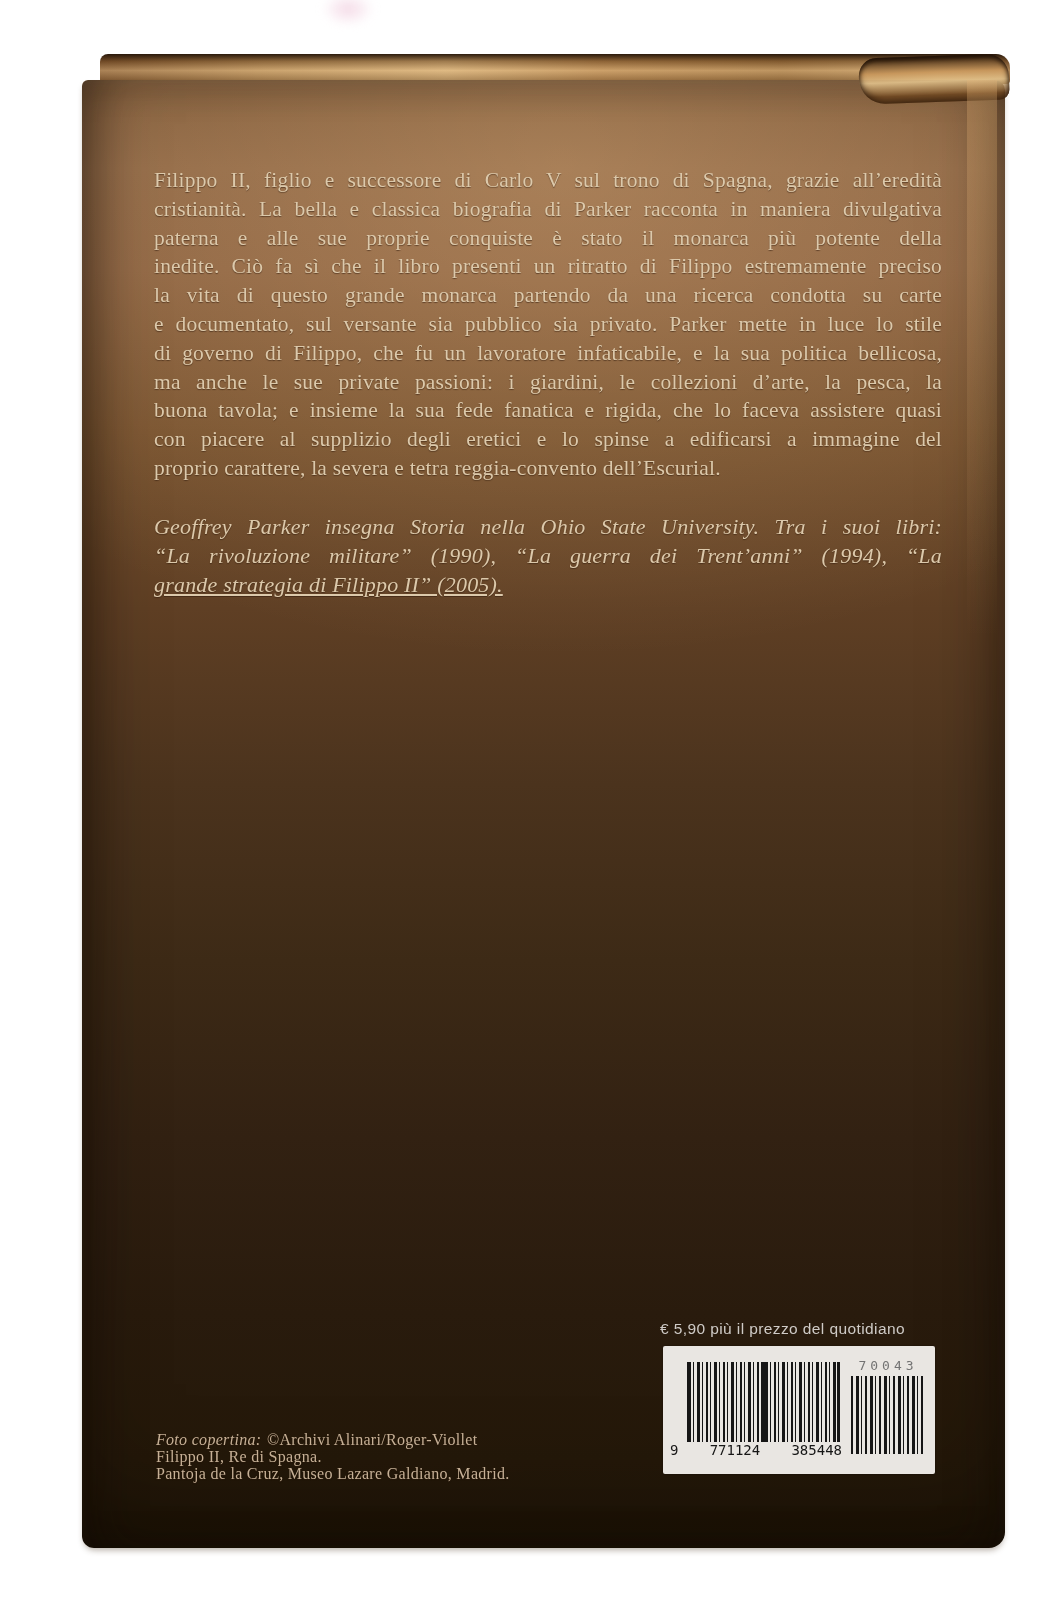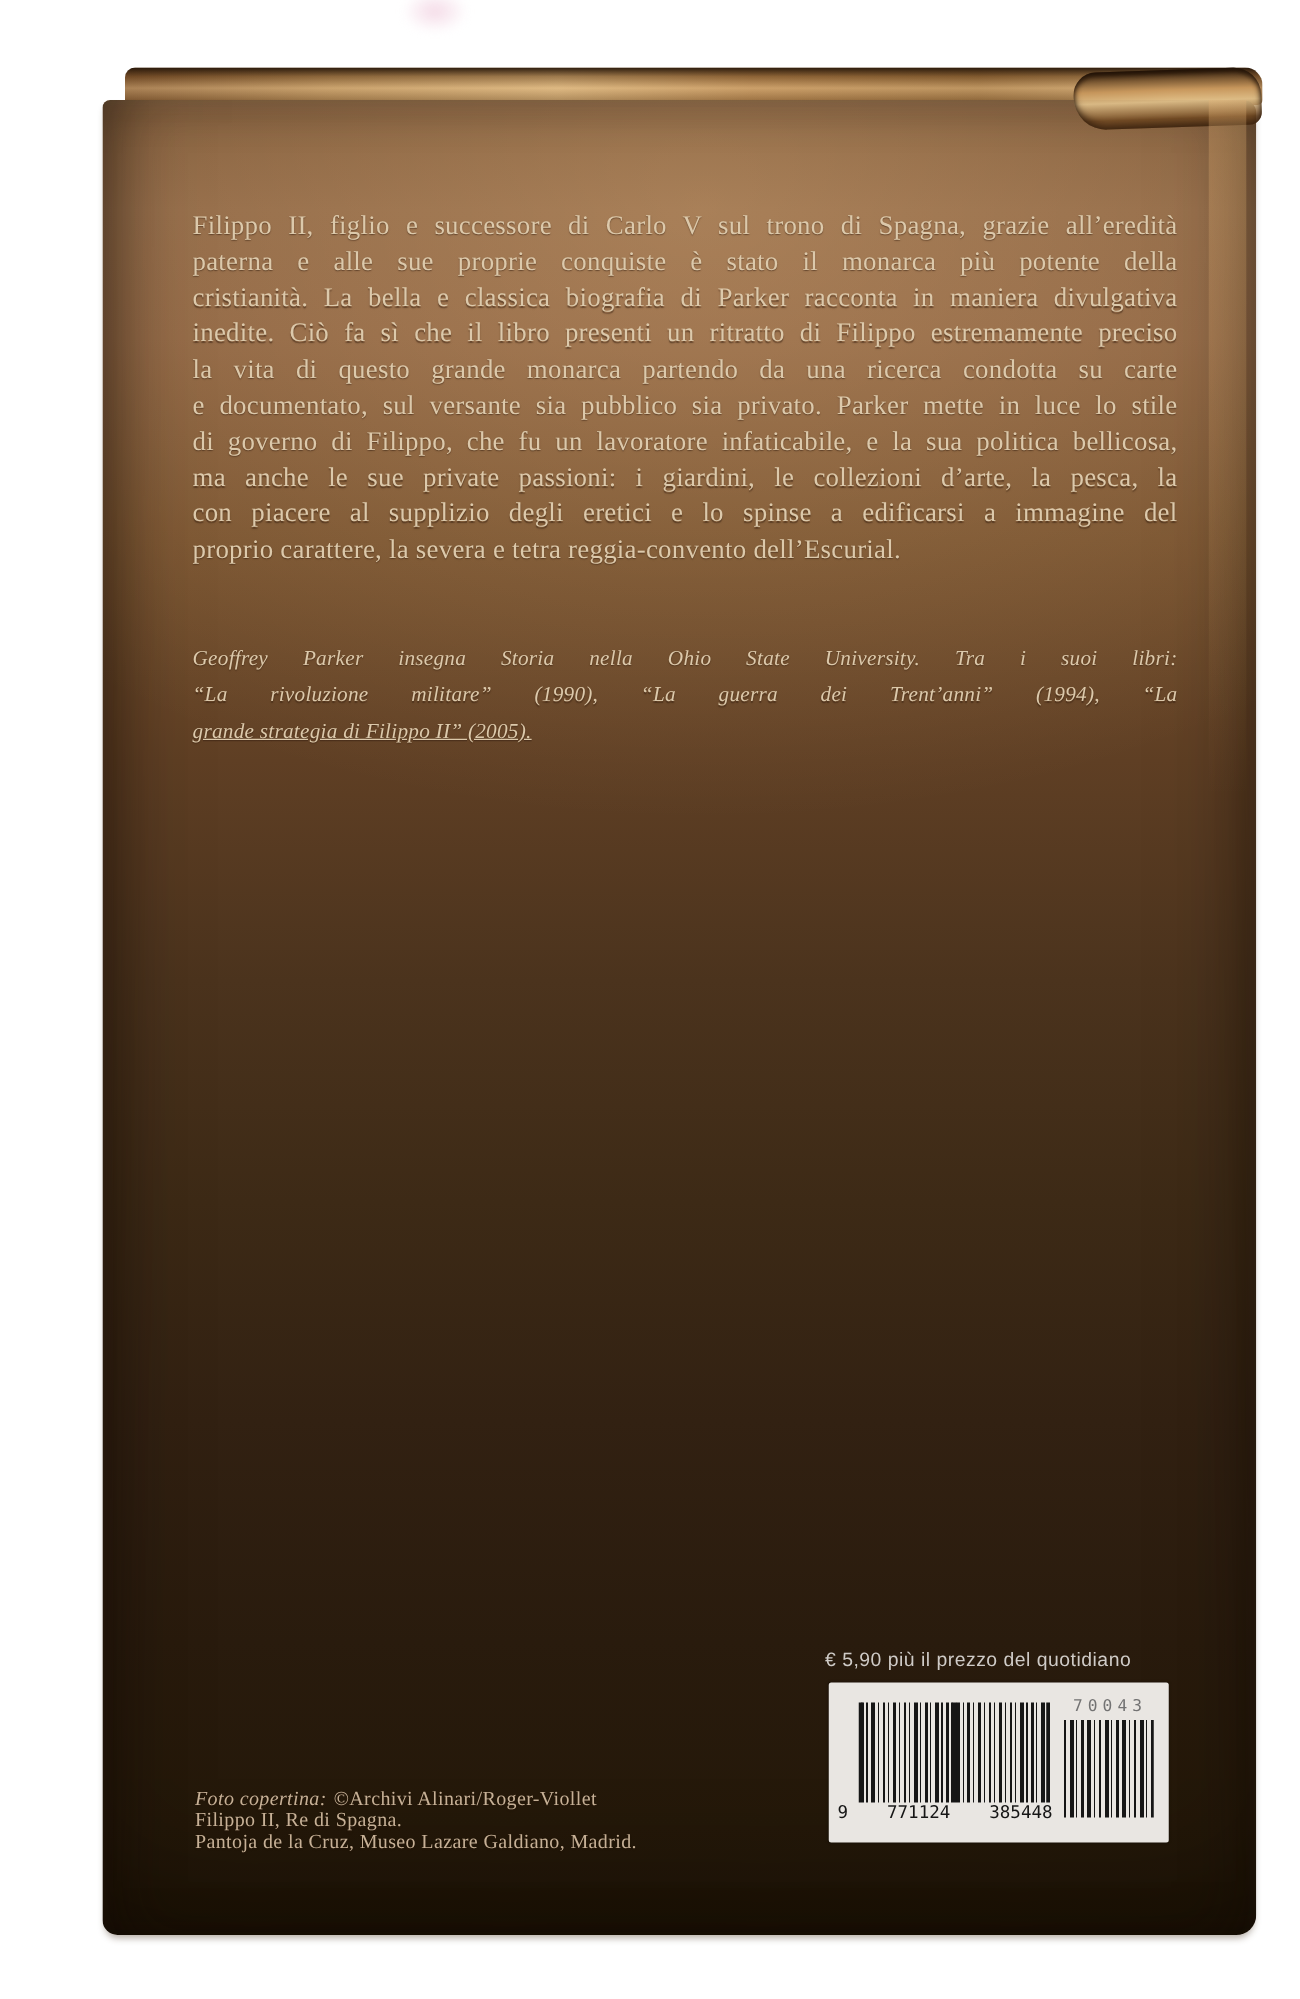--- a/index.html
+++ b/index.html
@@ -35,21 +35,21 @@
             background:linear-gradient(180deg, rgba(45,26,10,.9) 0%, rgba(200,150,90,.85) 35%, rgba(240,208,150,.8) 55%, rgba(120,78,36,.85) 85%);
             box-shadow:inset 0 -4px 6px rgba(40,22,8,.7), inset 0 3px 4px rgba(30,16,6,.8);}
   
   .blurb{position:absolute;left:72px;top:86px;width:788px;color:#dcc9ab;
          font-size:21.5px;line-height:28.8px;letter-spacing:.2px;
          text-shadow:0 1px 1px rgba(50,28,12,.55);}
   .blurb .ln{text-align:justify;text-align-last:justify;}
   .blurb .ln.align-left{text-align-last:left;}
   
   .bio{position:absolute;left:72px;top:433px;width:788px;color:#dcc9ab;font-style:italic;
-       font-size:17px;line-height:28.8px;letter-spacing:.2px;
+       font-size:22px;line-height:28.8px;letter-spacing:.2px;
        text-shadow:0 1px 1px rgba(50,28,12,.55);}
   .bio .ln{text-align:justify;text-align-last:justify;}
   .bio .ln.align-left{text-align-last:left;text-decoration:underline;}
   
   .price{position:absolute;left:578px;top:1240px;width:276px;text-align:left;
          font-family:"Liberation Sans", sans-serif;font-size:15.5px;letter-spacing:.4px;
          color:#cfcbc7;}
   
   .barcode-box{position:absolute;left:581px;top:1266px;width:272px;height:128px;
          background:#e9e6e2;border-radius:2px;box-shadow:0 0 2px rgba(0,0,0,.4);}
@@ -78,27 +78,28 @@
 
   <div class="top-edge">
     <div class="page-line"></div>
   </div>
 
   <div class="jacket">
     <div class="rolled-corner"></div>
 
     <div class="blurb">
       <div class="ln">Filippo II, figlio e successore di Carlo V sul trono di Spagna, grazie all’eredità</div>
+      <div class="ln">cristianità. La bella e classica biografia di Parker racconta in maniera divulgativa</div>
       <div class="ln">paterna e alle sue proprie conquiste è stato il monarca più potente della</div>
-      <div class="ln">cristianità. La bella e classica biografia di Parker racconta in maniera divulgativa</div>
       <div class="ln">inedite. Ciò fa sì che il libro presenti un ritratto di Filippo estremamente preciso</div>
       <div class="ln">la vita di questo grande monarca partendo da una ricerca condotta su carte</div>
       <div class="ln">e documentato, sul versante sia pubblico sia privato. Parker mette in luce lo stile</div>
       <div class="ln">di governo di Filippo, che fu un lavoratore infaticabile, e la sua politica bellicosa,</div>
       <div class="ln">ma anche le sue private passioni: i giardini, le collezioni d’arte, la pesca, la</div>
+      <div class="ln">buona tavola; e insieme la sua fede fanatica e rigida, che lo faceva assistere quasi</div>
       <div class="ln">con piacere al supplizio degli eretici e lo spinse a edificarsi a immagine del</div>
       <div class="ln align-left">proprio carattere, la severa e tetra reggia-convento dell’Escurial.</div>
     </div>
 
     <div class="bio">
       <div class="ln">Geoffrey Parker insegna Storia nella Ohio State University. Tra i suoi libri:</div>
       <div class="ln">“La rivoluzione militare” (1990), “La guerra dei Trent’anni” (1994), “La</div>
       <div class="ln align-left">grande strategia di Filippo II” (2005).</div>
     </div>
 

